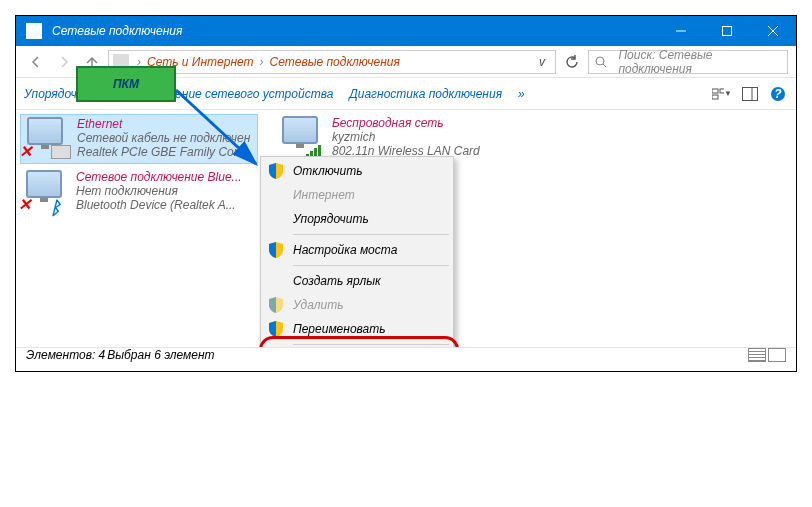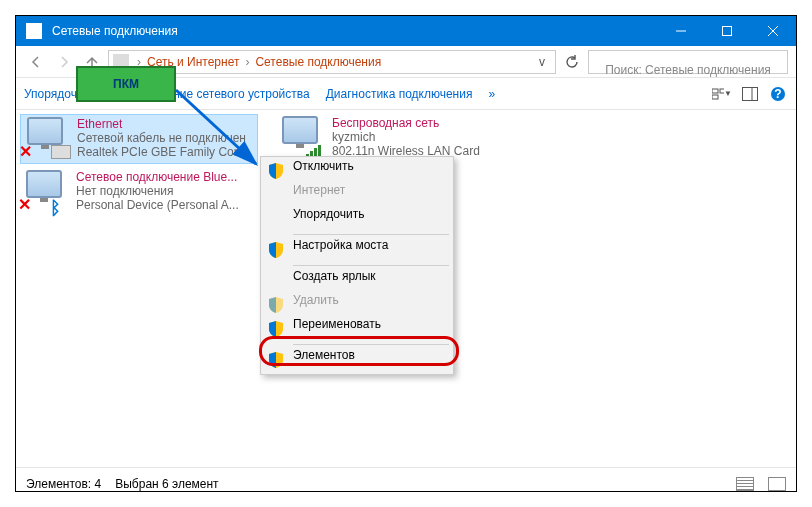--- a/index.html
+++ b/index.html
@@ -1,30 +1,30 @@
 <!DOCTYPE html>
 <html><head>
 <meta charset="utf-8">
 <style>
 *{box-sizing:border-box;margin:0;padding:0;font-family:"Segoe UI",Tahoma,sans-serif;font-size:12px;}
 body{background:#fff;padding:15px;}
-.outer{width:782px;height:477px;border:1px solid #000;background:#fff;position:relative;overflow:hidden;}
+.outer{width:782px;height:357px;border:1px solid #000;background:#fff;position:relative;overflow:hidden;font-style:italic;}
 .titlebar{height:30px;background:#0078d7;display:flex;align-items:center;color:#fff;}
 .titlebar .app-icon{width:16px;height:16px;margin:0 10px;background:#fff;display:inline-block;}
 .titlebar .title{flex:1;font-size:12px;}
 .titlebar .winbtn{width:46px;height:30px;display:flex;align-items:center;justify-content:center;color:#fff;cursor:default;}
 .addrbar{height:32px;border-bottom:1px solid #e5e5e5;display:flex;align-items:center;padding:0 8px;gap:4px;}
 .navbtn{width:24px;height:24px;border-radius:2px;display:flex;align-items:center;justify-content:center;color:#888;}
 .breadcrumb-box{flex:1;height:24px;border:1px solid #ccc;display:flex;align-items:center;padding:0 4px;background:#fff;}
 .bc-icon{width:16px;height:16px;background:#ddd;margin-right:6px;}
 .bc-item{padding:0 4px;color:#c2410c;}
 .bc-sep{color:#888;padding:0 2px;}
 .bc-drop{margin-left:auto;color:#555;padding:0 6px;}
 .refresh{width:24px;height:24px;display:flex;align-items:center;justify-content:center;border:1px solid transparent;}
-.searchbox{width:200px;height:24px;border:1px solid #ccc;display:flex;align-items:center;padding:0 6px;color:#888;gap:12px;flex-direction:column;}
+.searchbox{width:200px;height:24px;border:1px solid #ccc;display:flex;align-items:center;padding:0 6px;color:#888;gap:12px;}
 .toolbar{height:32px;border-bottom:1px solid #e5e5e5;display:flex;align-items:center;padding:0 8px;gap:16px;}
 .tb-item{color:#0066cc;display:flex;align-items:center;gap:4px;}
 .tb-item .drop{font-size:9px;color:#333;}
 .tb-right{margin-left:auto;display:flex;gap:8px;align-items:center;}
 .tb-iconbtn{width:20px;height:20px;display:flex;align-items:center;justify-content:center;color:#555;}
 .content{position:relative;height:calc(100% - 30px - 32px - 32px - 24px);padding:6px;}
 .conn-item{position:absolute;width:238px;height:50px;display:flex;}
 .conn-item.selected{background:#cce8ff;border:1px solid #99d1ff;}
 .conn-icon{width:48px;height:42px;position:relative;flex:none;margin:2px;}
 .monitor{position:absolute;top:0;left:4px;width:36px;height:28px;border:2px solid #7a96b8;border-radius:3px;background:linear-gradient(#cde4f7,#a9c9e8);}
@@ -32,30 +32,30 @@
 .sub-icon{position:absolute;bottom:0;right:0;width:20px;height:14px;}
 .sub-icon.rj45{background:#ddd;border:1px solid #999;}
 .sub-icon.wifi{background:none;}
 .sub-icon.bt{background:none;}
 .red-x{position:absolute;bottom:-2px;left:-4px;color:#e00;font-weight:bold;font-size:16px;}
 .conn-text{padding:2px 4px;overflow:hidden;}
 .conn-name{color:#be185d;white-space:nowrap;overflow:hidden;text-overflow:ellipsis;}
 .conn-status{color:#666;white-space:nowrap;overflow:hidden;text-overflow:ellipsis;}
 .conn-dev{color:#666;white-space:nowrap;overflow:hidden;text-overflow:ellipsis;}
 .ctxmenu{position:absolute;left:244px;top:140px;width:194px;background:#f2f2f2;border:1px solid #ccc;box-shadow:3px 3px 6px rgba(0,0,0,.25);padding:2px;}
-.ctx-item{height:24px;display:flex;padding-left:30px;position:relative;}
+.ctx-item{height:24px;display:flex;align-items:center;padding-left:30px;position:relative;}
 .ctx-item.enabled{color:#000;}
 .ctx-item.disabled{color:#9a9a9a;}
 .ctx-sep{height:1px;background:#d0d0d0;margin:3px 2px 3px 30px;}
 .shield{position:absolute;left:6px;top:4px;width:14px;height:16px;}
 .shield svg{width:14px;height:16px;}
 .ctx-highlight{position:absolute;left:243px;top:320px;width:200px;height:30px;border:3px solid #d40000;border-radius:14px;pointer-events:none;}
 .pkm-badge{position:absolute;left:60px;top:50px;width:100px;height:36px;background:#39b54a;border:2px solid #1e7a2d;display:flex;align-items:center;justify-content:center;color:#003a7a;font-weight:bold;font-size:18px;z-index:50;}
 .arrow-svg{position:absolute;left:154px;top:68px;z-index:49;pointer-events:none;}
-.statusbar{position:absolute;bottom:0;left:0;right:0;height:24px;border-top:1px solid #e5e5e5;display:flex;align-items:flex-end;padding:0 10px;gap:14px;background:#fff;}
+.statusbar{position:absolute;bottom:0;left:0;right:0;height:24px;border-top:1px solid #e5e5e5;display:flex;align-items:flex-start;padding:0 10px;gap:2px;background:#fff;}
 .statusbar .spacer{flex:1;}
 .view-icon{width:18px;height:14px;border:1px solid #888;display:inline-block;}
 .wifi-bars{display:inline-flex;align-items:flex-end;gap:1px;height:14px;}
 .wifi-bars span{width:3px;background:#2e8b2e;display:inline-block;}
 .wifi-bars span:nth-child(1){height:4px;}
 .wifi-bars span:nth-child(2){height:7px;}
 .wifi-bars span:nth-child(3){height:10px;}
 .wifi-bars span:nth-child(4){height:13px;}
 .bt-glyph{color:#0078d7;font-size:18px;font-weight:bold;}
 </style>
@@ -198,21 +198,21 @@
 
     <div class="conn-item" style="left:4px;top:58px;">
       <div class="conn-icon">
         <div class="monitor"></div>
         <div class="sub-icon bt"><span class="bt-glyph">ᛒ</span></div>
         <div class="red-x">✕</div>
       </div>
       <div class="conn-text">
         <div class="conn-name">Сетевое подключение Blue...</div>
         <div class="conn-status">Нет подключения</div>
-        <div class="conn-dev">Personal Device (Personal A...</div>
+        <div class="conn-dev">Bluetooth Device (Realtek A...</div>
       </div>
     </div>
 
     <div class="conn-item" style="left:260px;top:58px;">
       <div class="conn-icon">
           <div class="monitor"></div>
         </div>
       <div class="conn-text">
         <div class="conn-name" style="text-align:right">лючение</div>
         <div class="conn-status"></div>

